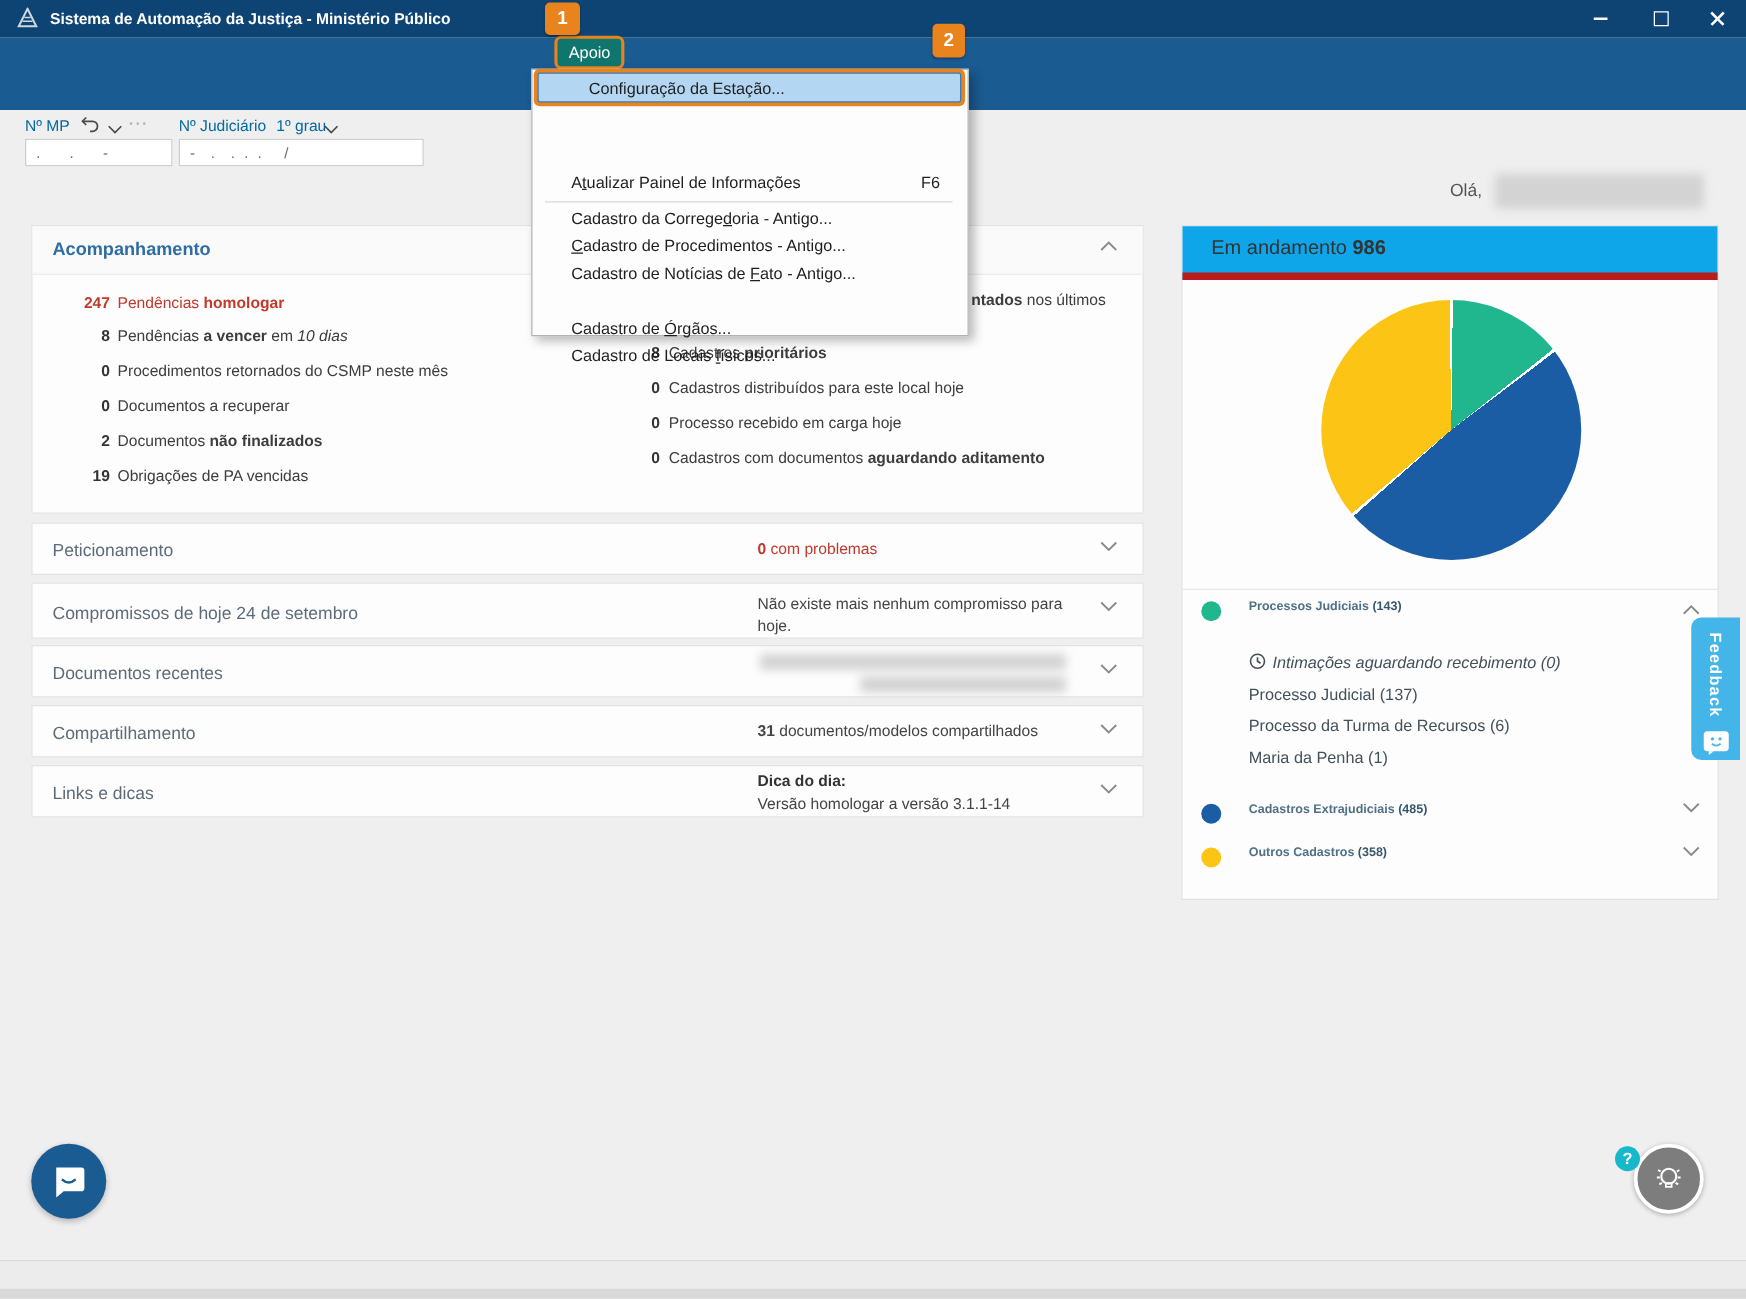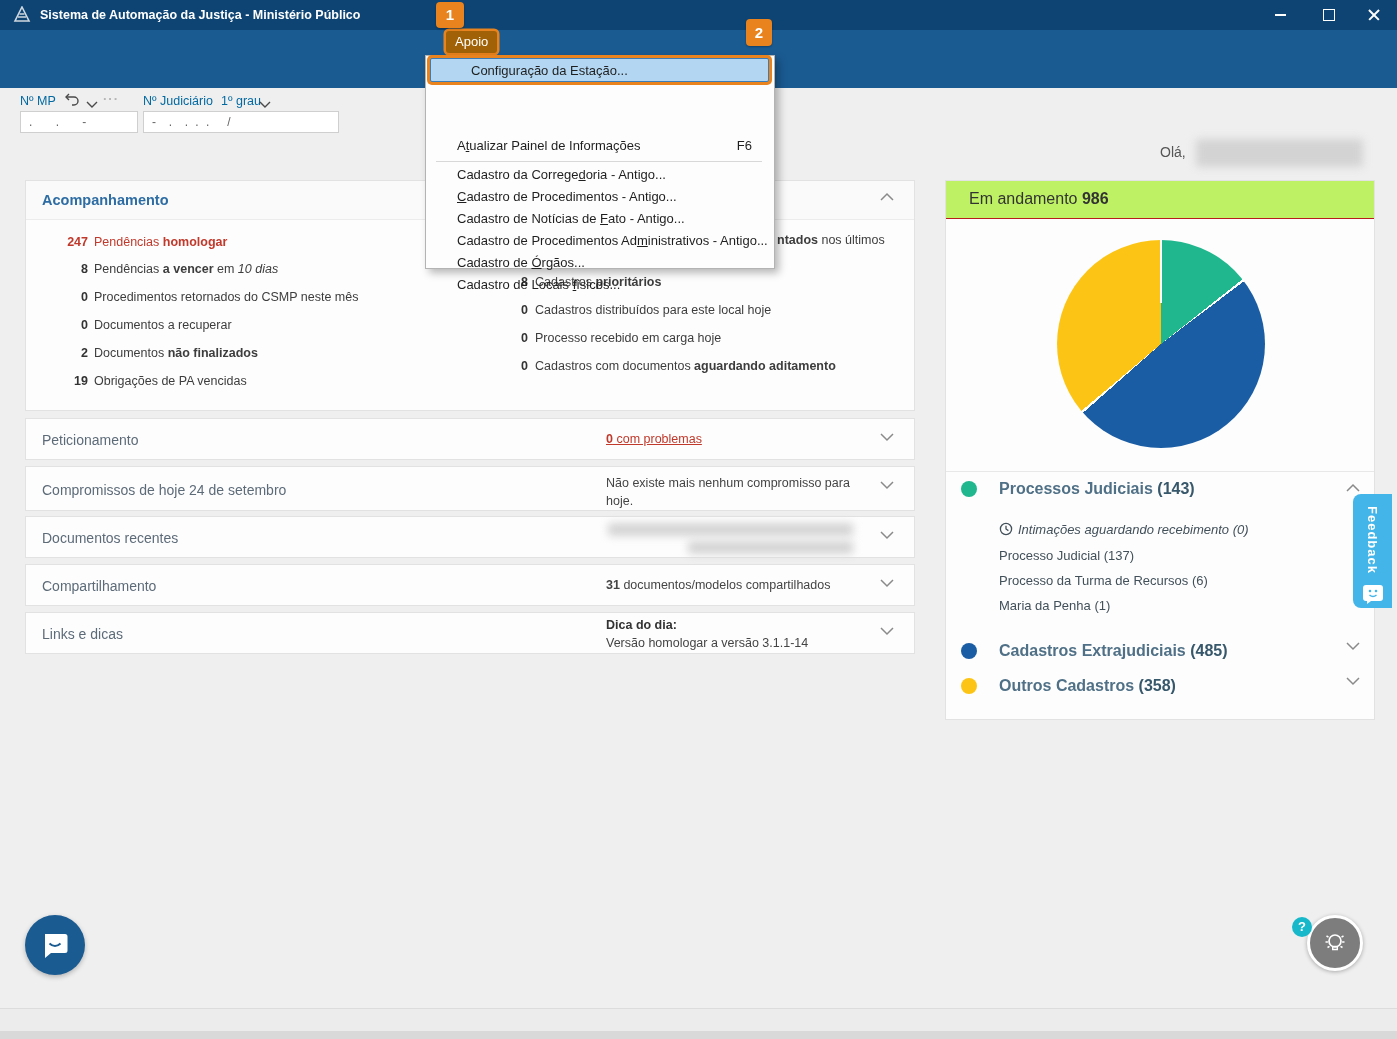--- a/index.html
+++ b/index.html
@@ -13,21 +13,21 @@
   .win-btn{position:absolute;top:0;width:46px;height:30px;display:flex;align-items:center;justify-content:center;cursor:pointer;}
   .glyph-min{width:11px;height:2px;background:#fff;}
   .glyph-max{width:10px;height:10px;border:1.6px solid #fff;}
   .glyph-close{position:relative;width:14px;height:14px;}
   .glyph-close span{position:absolute;left:0;top:6px;width:14px;height:1.7px;background:#fff;}
   .glyph-close span:nth-child(1){transform:rotate(45deg);}
   .glyph-close span:nth-child(2){transform:rotate(-45deg);}
   
   .bluebar{left:0;top:30px;width:1397px;height:58px;background:#1a5b92;z-index:5;}
   .menubar-item{position:absolute;top:30px;height:25px;line-height:25px;color:#fff;font-size:13px;padding:0 6px;cursor:pointer;}
-  .menubar-item.active{top:31px;height:22px;line-height:22px;background:#a16207;border-radius:3px;
+  .menubar-item.active{top:31px;height:22px;line-height:22px;background:#0f766e;border-radius:3px;
       box-shadow:0 0 0 2.5px #e8831d;padding:0 9px;}
   .toolbar-item{position:absolute;top:55px;height:33px;display:flex;align-items:center;gap:8px;color:#fff;
       font-size:12.5px;font-weight:600;cursor:pointer;}
   .search-input{position:absolute;left:1113px;top:59px;width:222px;height:24px;border:none;border-radius:1px;
       background:#fff;font-family:"Liberation Sans",sans-serif;font-size:12.5px;color:#444;padding:0 8px;box-sizing:border-box;}
   .search-input::placeholder{color:#bcbcbc;}
   .bar-icon{display:flex;align-items:center;justify-content:center;}
   
   .field-label{position:absolute;top:94px;font-size:12.5px;color:#0369a1;}
   .mask-input{position:absolute;top:111px;height:22px;border:1px solid #cfcfcf;background:#fff;
@@ -57,21 +57,21 @@
       box-shadow:0 0 0 3px #e8831d;cursor:pointer;white-space:nowrap;}
   .dd-sep{position:absolute;left:10px;top:105px;width:326px;height:1px;background:#d8d8d8;}
   .dd-shortcut{position:absolute;right:22px;top:0;}
   
   .badge{position:absolute;background:#e8831d;color:#fff;font-weight:700;font-size:15px;text-align:center;
       border-radius:4px;z-index:50;box-shadow:0 1px 2px rgba(0,0,0,.3);}
   
   .pie{border-radius:50%;}
   .legend-row{position:absolute;cursor:pointer;}
   .legend-dot{position:absolute;width:16px;height:16px;border-radius:50%;}
-  .legend-label{position:absolute;font-size:16px;font-weight:600;color:#4f7086;white-space:nowrap;}
+  .legend-label{position:absolute;font-size:10px;font-weight:600;color:#4f7086;white-space:nowrap;}
   .legend-label b{color:#37576b;}
   .legend-sub{position:absolute;font-size:13px;color:#42505a;white-space:nowrap;cursor:pointer;}
   
   .feedback-tab{left:1353px;top:494px;width:39px;height:114px;background:#44b5e8;border-radius:8px 0 0 8px;
       display:flex;flex-direction:column;align-items:center;justify-content:flex-start;gap:10px;padding-top:12px;
       box-sizing:border-box;cursor:pointer;z-index:20;}
   .feedback-text{writing-mode:vertical-rl;color:#fff;font-size:13px;font-weight:700;letter-spacing:1px;}
   
   .chat-fab{left:25px;top:915px;width:60px;height:60px;border-radius:50%;background:#1a5b92;display:flex;
       align-items:center;justify-content:center;cursor:pointer;box-shadow:0 2px 5px rgba(0,0,0,.25);}
@@ -251,21 +251,21 @@
     <span class="stat-num" style="left:0;">0</span>
     <span class="stat-text" style="left:67px;"><span>Processo recebido em carga hoje</span></span>
   </div>
   <div class="stat-row" style="left:468px;top:359px;">
     <span class="stat-num" style="left:0;">0</span>
     <span class="stat-text" style="left:67px;"><span>Cadastros com documentos </span><b>aguardando aditamento</b></span>
   </div>
 
   <div class="panel" style="left:25px;top:418px;width:890px;height:42px;">
     <span class="abs panel-title" style="left:16px;top:13px;">Peticionamento</span>
-    <span class="abs status-text alert" style="left:580px;top:13px;text-decoration:underline;"><b>0</b><span> com problemas</span></span>
+    <span class="abs status-text alert" style="left:580px;top:13px;"><b>0</b><span> com problemas</span></span>
     <span class="chev" style="left:852px;top:9px;">
       <svg width="18" height="18" viewBox="0 0 18 18">
           <path d="M3 6 L9 12 L15 6" stroke="#8a8a8a" stroke-width="1.5" fill="none"></path>
         </svg>
     </span>
   </div>
 
   <div class="panel" style="left:25px;top:466px;width:890px;height:45px;">
     <span class="abs panel-title" style="left:16px;top:15px;">Compromissos de hoje 24 de setembro</span>
     <span class="abs status-text" style="left:580px;top:7px;width:250px;line-height:18px;">Não existe mais nenhum compromisso para hoje.</span>
@@ -302,21 +302,21 @@
     <span class="abs status-text" style="left:580px;top:5px;font-weight:700;color:#333;">Dica do dia:</span>
     <span class="abs status-text" style="left:580px;top:23px;">Versão homologar a versão 3.1.1-14</span>
     <span class="chev" style="left:852px;top:9px;">
       <svg width="18" height="18" viewBox="0 0 18 18">
           <path d="M3 6 L9 12 L15 6" stroke="#8a8a8a" stroke-width="1.5" fill="none"></path>
         </svg>
     </span>
   </div>
 
   <div class="panel" style="left:945px;top:180px;width:430px;height:540px;">
-    <div class="abs" style="left:0;top:0;width:428px;height:37px;background:#bef264;border-bottom:1px solid #b91c1c;">
+    <div class="abs" style="left:0;top:0;width:428px;height:37px;background:#0ea5e9;border-bottom:6px solid #b91c1c;">
       <span class="abs" style="left:23px;top:9px;font-size:16px;color:#333;"><span>Em andamento</span> <b>986</b></span>
     </div>
     <div class="abs pie" style="left: 111px; top: 59px; width: 208px; height: 208px; background: conic-gradient(rgb(255, 255, 255) 0deg, rgb(255, 255, 255) 0.7deg, rgb(33, 183, 142) 0.7deg, rgb(33, 183, 142) 51.511deg, rgb(255, 255, 255) 51.511deg, rgb(255, 255, 255) 52.911deg, rgb(26, 93, 164) 52.911deg, rgb(26, 93, 164) 228.59deg, rgb(255, 255, 255) 228.59deg, rgb(255, 255, 255) 229.99deg, rgb(252, 197, 22) 229.99deg, rgb(252, 197, 22) 359.3deg, rgb(255, 255, 255) 359.3deg, rgb(255, 255, 255) 360deg);"></div>
     <div class="abs" style="left:0;top:290px;width:428px;height:1px;background:#e8e8e8;"></div>
 
     <div class="legend-row" style="left:0;top:298px;width:428px;height:22px;">
       <span class="legend-dot" style="left: 15px; top: 2px; background: rgb(33, 183, 142);"></span>
       <span class="legend-label" style="left:53px;top:1px;"><span>Processos Judiciais </span><b>(143)</b></span>
       <span class="chev" style="left:398px;top:0;">
         <svg width="18" height="18" viewBox="0 0 18 18">
@@ -382,23 +382,20 @@
     <div class="dd-sep"></div>
     <div class="dd-item" style="top:108px;">
       <span>Cadastro da Correge</span><span class="u">d</span><span>oria - Antigo...</span>
     </div>
     <div class="dd-item" style="top:130px;">
       <span></span><span class="u">C</span><span>adastro de Procedimentos - Antigo...</span>
     </div>
     <div class="dd-item" style="top:152px;">
       <span>Cadastro de Notícias de </span><span class="u">F</span><span>ato - Antigo...</span>
     </div>
-    <div class="dd-item" style="top:174px;">
-      <span>Cadastro de Procedimentos Ad</span><span class="u">m</span><span>inistrativos - Antigo...</span>
-    </div>
     <div class="dd-item" style="top:196px;">
       <span>Cadastro de </span><span class="u">Ó</span><span>rgãos...</span>
     </div>
     <div class="dd-item" style="top:218px;">
       <span>Cadastro de Locais </span><span class="u">f</span><span>ísicos...</span>
     </div>
   </div>
 
   <div class="badge" style="left:436px;top:2px;width:28px;height:26px;line-height:26px;">1</div>
   <div class="badge" style="left:746px;top:19px;width:26px;height:27px;line-height:27px;">2</div>

